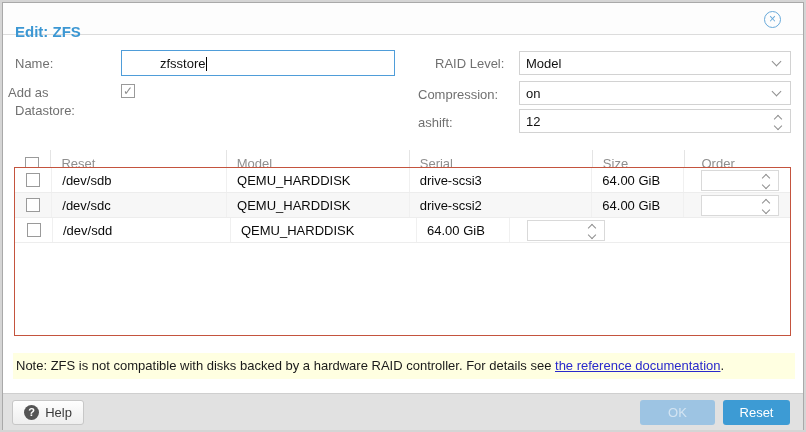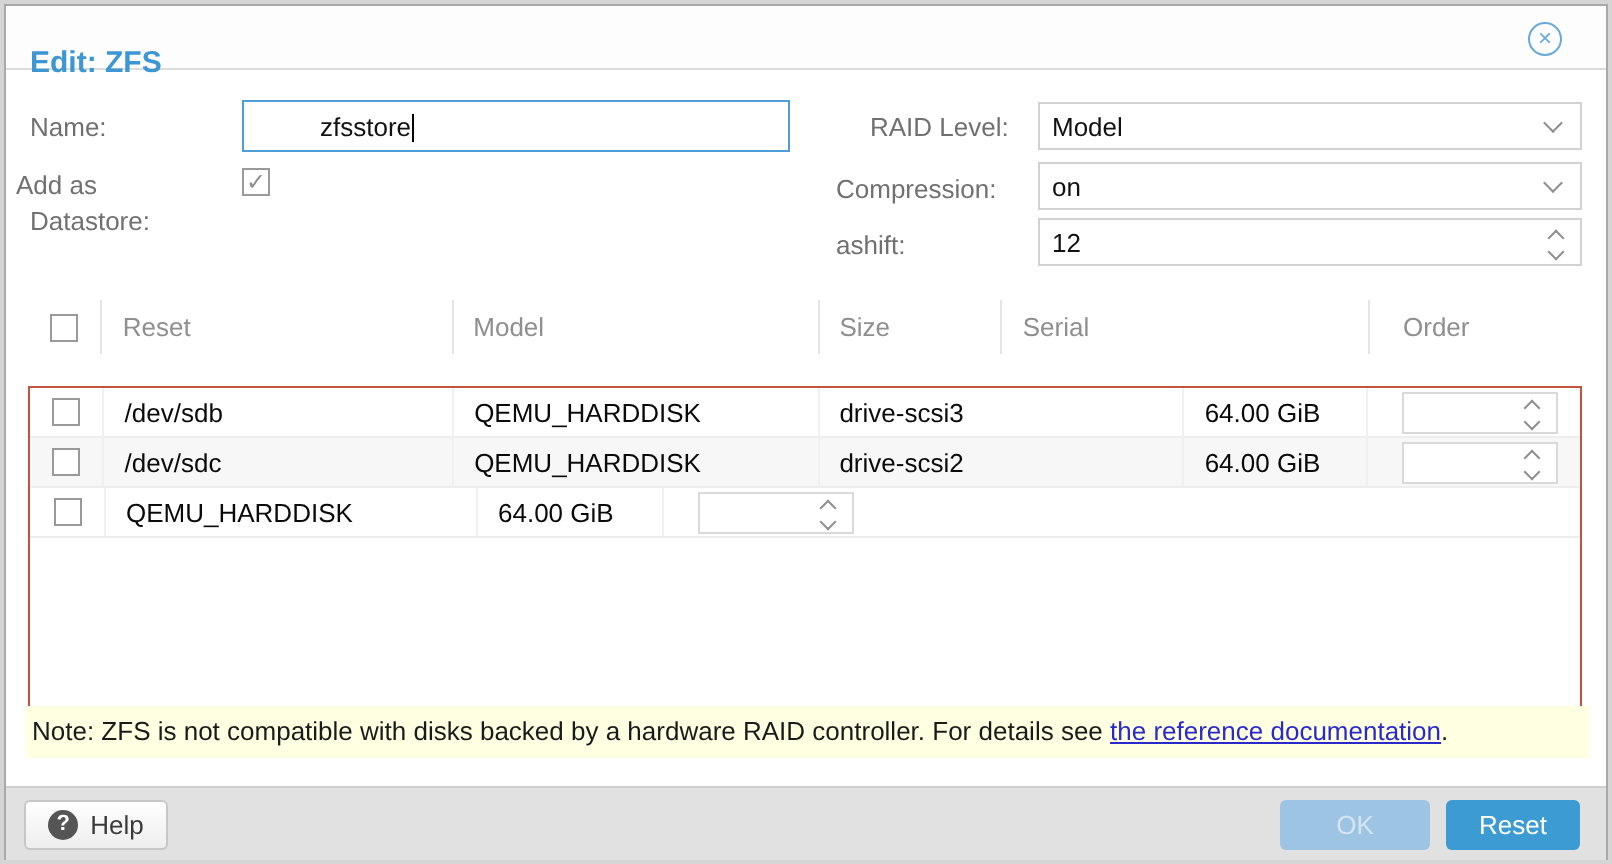--- a/index.html
+++ b/index.html
@@ -29,21 +29,21 @@
   .spinners .dn2{transform:rotate(225deg); margin-top:-2px;}
   .caret{display:inline-block; width:1px; height:14px; background:#000; vertical-align:text-bottom; margin-left:0px; animation:blink 1.1s steps(2,start) infinite;}
   @keyframes blink{50%{opacity:0;}}
   .misspell{text-decoration:underline; text-decoration-style:wavy; text-decoration-color:#e03c31; text-decoration-thickness:1px; text-underline-offset:3px;margin-left:32px;}
   
   .cb{display:inline-block; width:14px; height:14px; background:#fff; border:1px solid #9a9a9a; font-size:12px; line-height:12px; text-align:center; color:#8f8f8f; cursor:pointer;}
   
   .grid-header{position:absolute; left:11px; top:147px; width:777px; height:27px; background:#fff; display:flex; font-size:13px; color:var(--headerText);}
   .hcell{border-right:1px solid #e4e4e4; display:flex; align-items:center; padding-left:10px; cursor:pointer;}
   .hcell.c-check{justify-content:center; padding-left:0;}
-  .grid-body{position:absolute; left:11px; top:190px; width:777px; height:169px; background:#fff; border:1px solid var(--invalid);}
+  .grid-body{position:absolute; left:11px; top:164px; width:777px; height:169px; background:#fff; border:1px solid var(--invalid);}
   .grid-row{display:flex; height:25px; border-bottom:1px solid #ededed; background:#fff; font-size:13px; color:#0a0a0a; cursor:pointer;}
   .grid-row.alt{background:#f7f7f7;}
   .cell{display:flex; align-items:center; padding-left:10px; border-right:1px solid #f0f0f0; overflow:hidden; white-space:nowrap;}
   .cell.c-check{justify-content:center; padding-left:0;}
   .c-check{width:38px;} .c-device{width:178px;} .c-model{width:186px;} .c-serial{width:186px;} .c-size{width:93px;} .c-order{width:96px; border-right:none; padding-left:5px;margin-left:12px;}
   .order-spin{display:flex; align-items:center; justify-content:flex-end; width:78px; height:21px; background:#fff; border:1px solid #d9d9d9; cursor:pointer;}
   
   .note{position:absolute; left:10px; top:350px; width:782px; height:26px; background:var(--noteBg); font-size:13px; color:#1a1a1a; line-height:26px; padding-left:3px; white-space:nowrap;}
   .note a{color:var(--link); text-decoration:underline; cursor:pointer;}
   
@@ -94,22 +94,22 @@
           <span class="chev dn2"></span>
         </span>
     </div>
 
     <div class="grid-header">
       <div class="hcell c-check">
           <span class="cb"></span>
         </div>
       <div class="hcell c-device">Reset</div>
       <div class="hcell c-model">Model</div>
+      <div class="hcell c-serial">Serial</div>
       <div class="hcell c-size">Size</div>
-      <div class="hcell c-serial">Serial</div>
       <div class="hcell c-order" style="border-right:none;">Order</div>
     </div>
 
     <div class="grid-body">
         <div class="grid-row">
     <div class="cell c-check">
             <span class="cb"></span>
           </div>
     <div class="cell c-device">/dev/sdb</div>
     <div class="cell c-model">QEMU_HARDDISK</div>
@@ -140,20 +140,21 @@
                 <span class="chev up"></span>
                 <span class="chev dn2"></span>
               </span>
       </span>
     </div>
   </div>
         <div class="grid-row">
     <div class="cell c-check">
             <span class="cb"></span>
           </div>
+    <div class="cell c-device">/dev/sdd</div>
     <div class="cell c-model">QEMU_HARDDISK</div>
     <div class="cell c-size">64.00 GiB</div>
     <div class="cell c-order">
       <span class="order-spin">
         <span class="val" style="flex:1; padding-left:5px;"></span>
         <span class="spinners">
                 <span class="chev up"></span>
                 <span class="chev dn2"></span>
               </span>
       </span>

